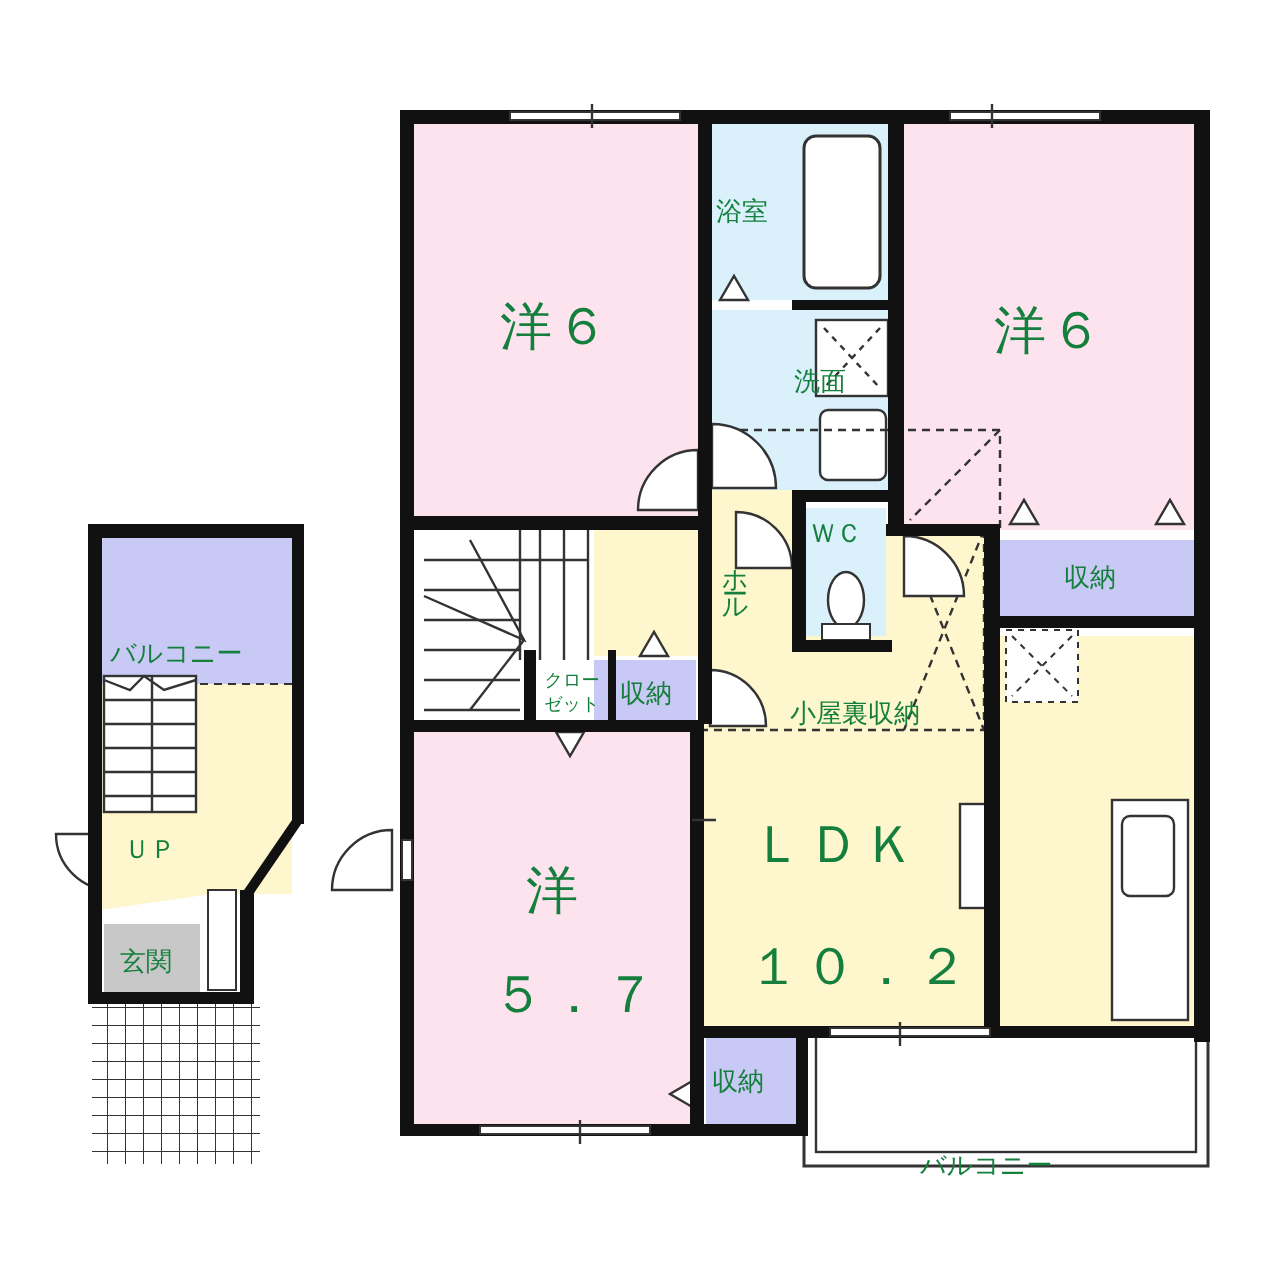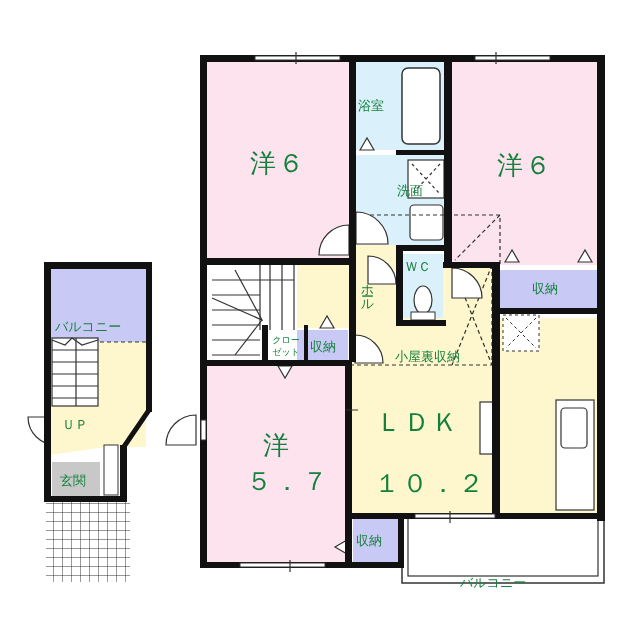--- a/index.html
+++ b/index.html
@@ -136,21 +136,21 @@
     <rect x="120" y="445" width="7" height="55"></rect>
     <rect x="44" y="496" width="83" height="6"></rect>
   </g>
   <path d="M52 340 L65 345 L72 338 L82 345 L98 340" stroke="#333" fill="none" stroke-width="1.2"></path>
   <path d="M100 342 H146" stroke="#333" stroke-dasharray="4 3"></path>
 </svg>
 
 <div class="lbl big" style="left:250px;top:146px;">洋６</div>
 <div class="lbl big" style="left:497px;top:148px;">洋６</div>
 <div class="lbl big" style="left:263px;top:428px;">洋</div>
-<div class="lbl big" style="left:246px;top:464px;">５．７</div>
+<div class="lbl big" style="left:246px;top:480px;">５．７</div>
 <div class="lbl big" style="left:376px;top:405px;">ＬＤＫ</div>
 <div class="lbl big" style="left:374px;top:466px;">１０．２</div>
 <div class="lbl sm" style="left:358px;top:97px;">浴室</div>
 <div class="lbl sm" style="left:362px;top:182px;margin-left:35px;">洗面</div>
 <div class="lbl sm" style="left:405px;top:258px;">ＷＣ</div>
 <div class="lbl vert" style="left:358px;top:275px;">ホール</div>
 <div class="lbl sm" style="left:532px;top:280px;">収納</div>
 <div class="lbl sm" style="left:310px;top:338px;">収納</div>
 <div class="lbl sm" style="left:356px;top:532px;">収納</div>
 <div class="lbl tiny" style="left:270px;top:335px;width:32px;">クロー</div>

